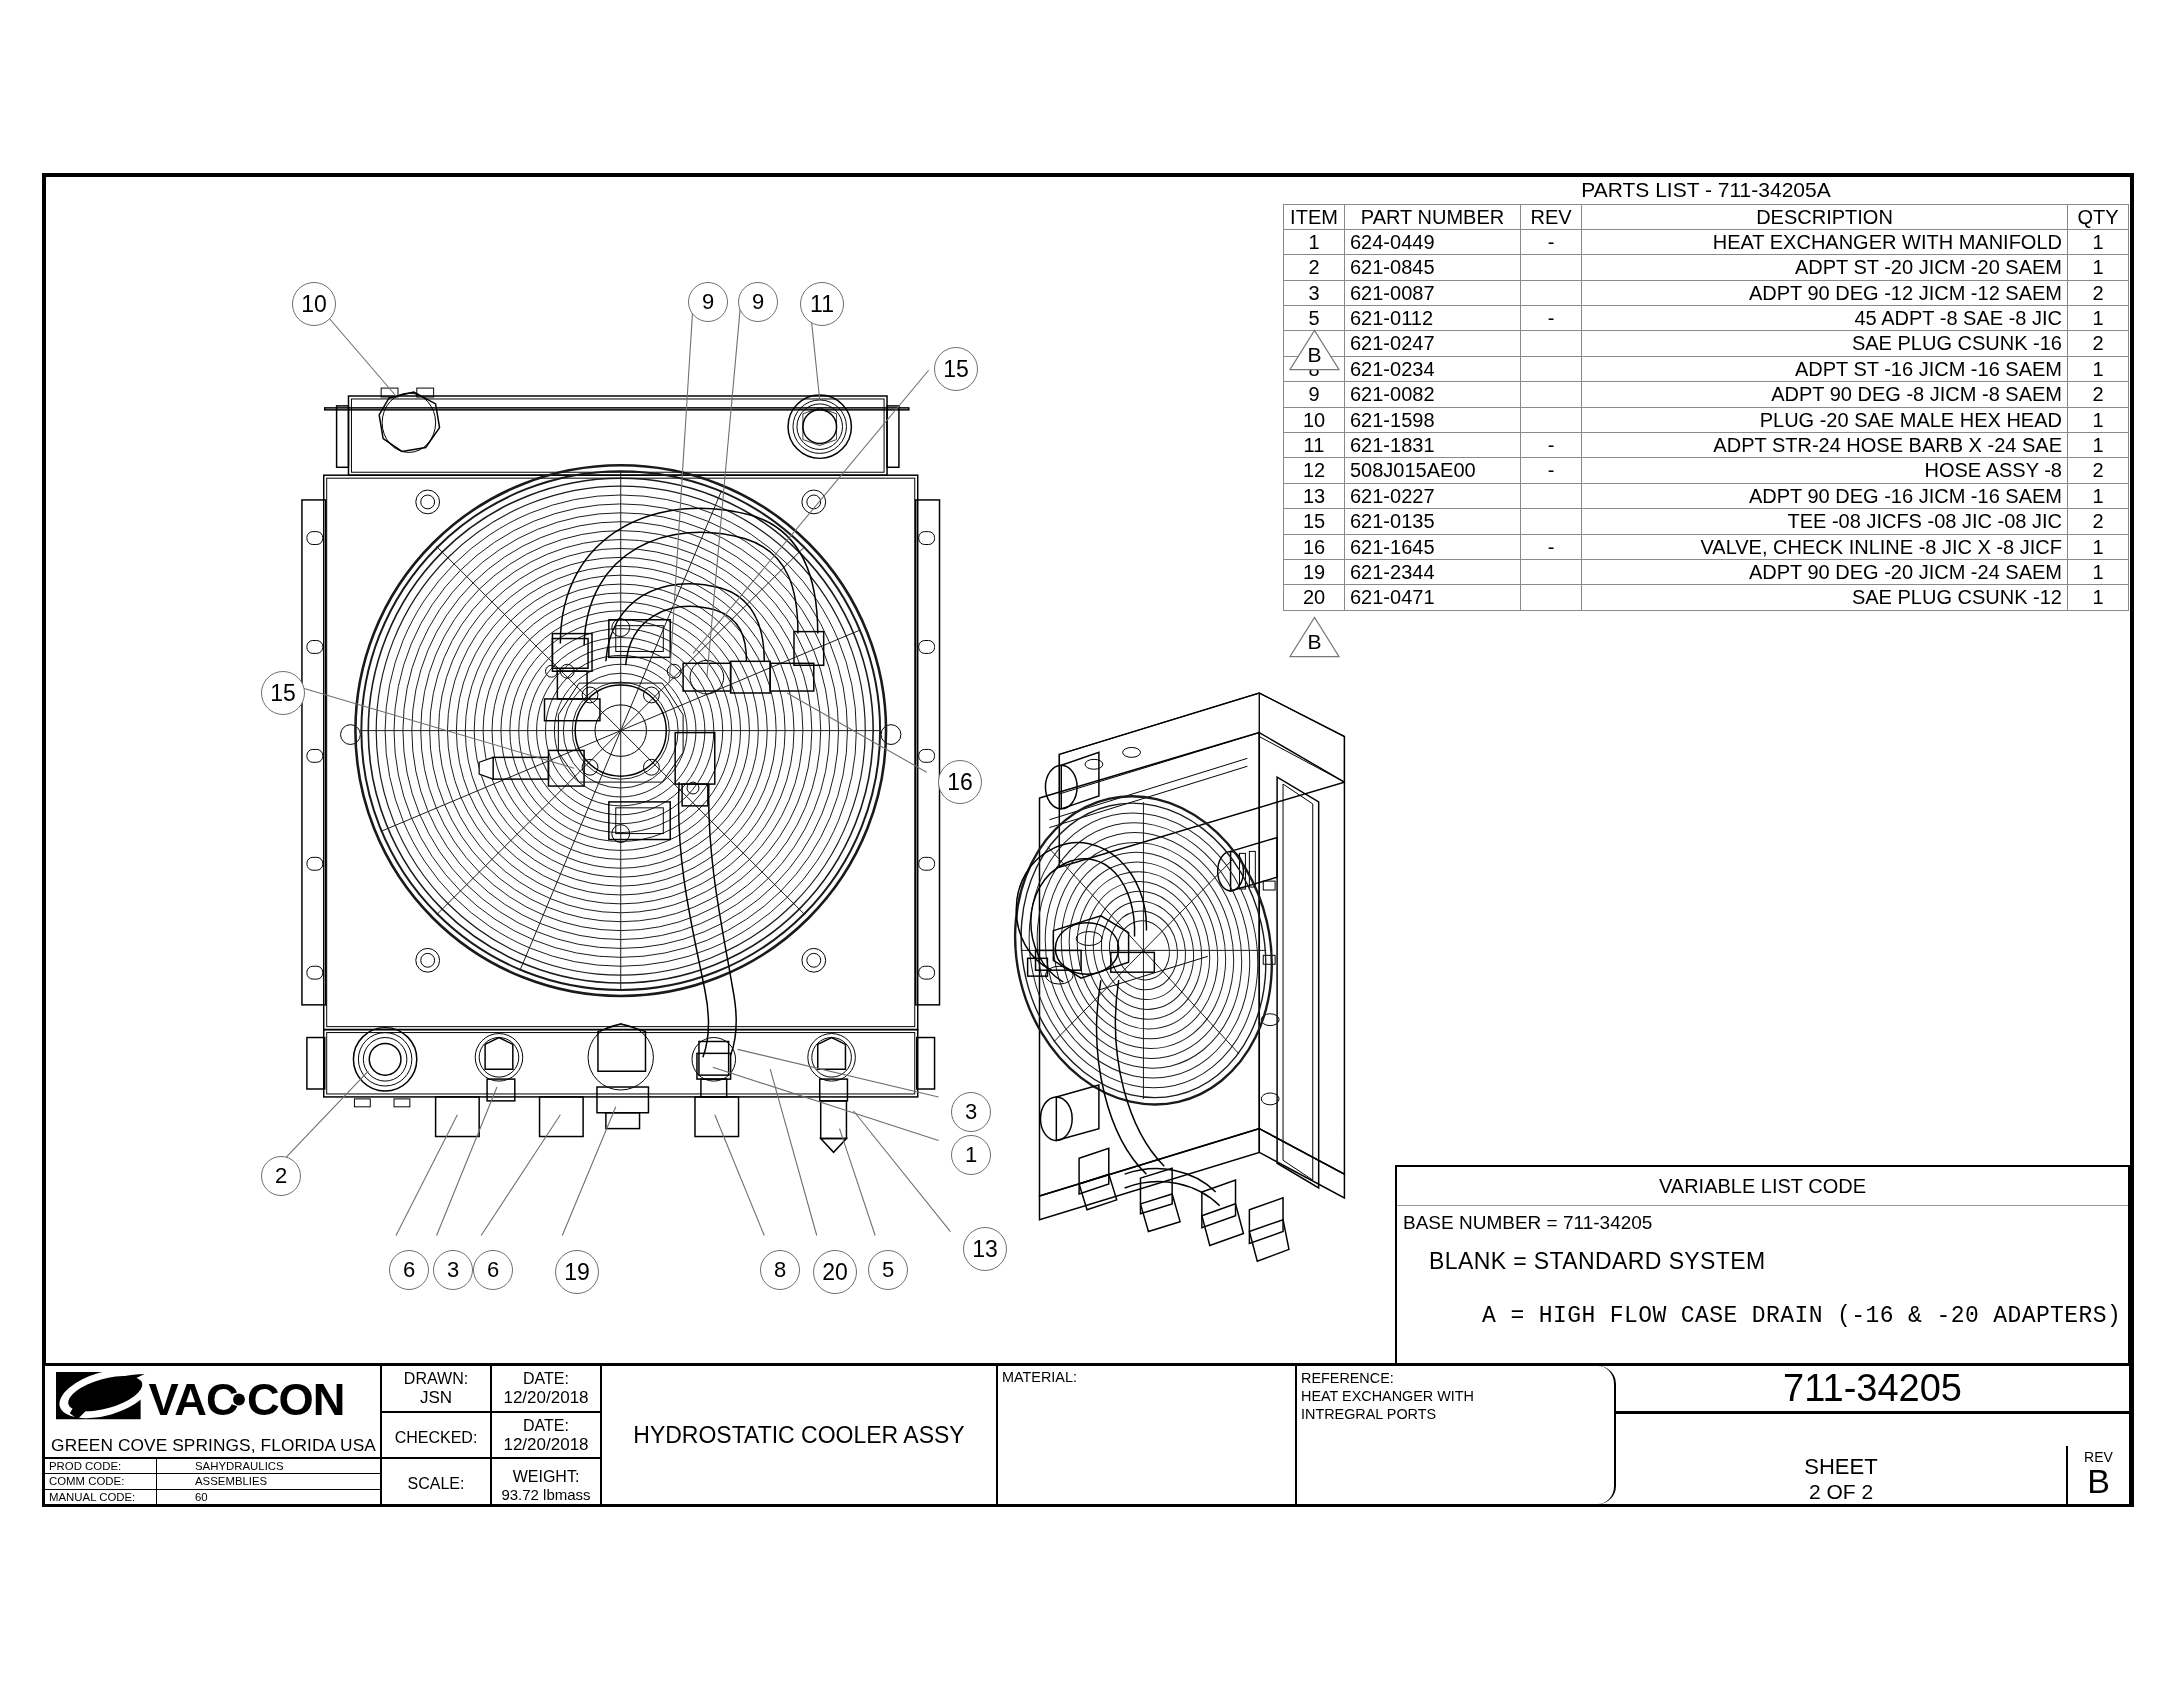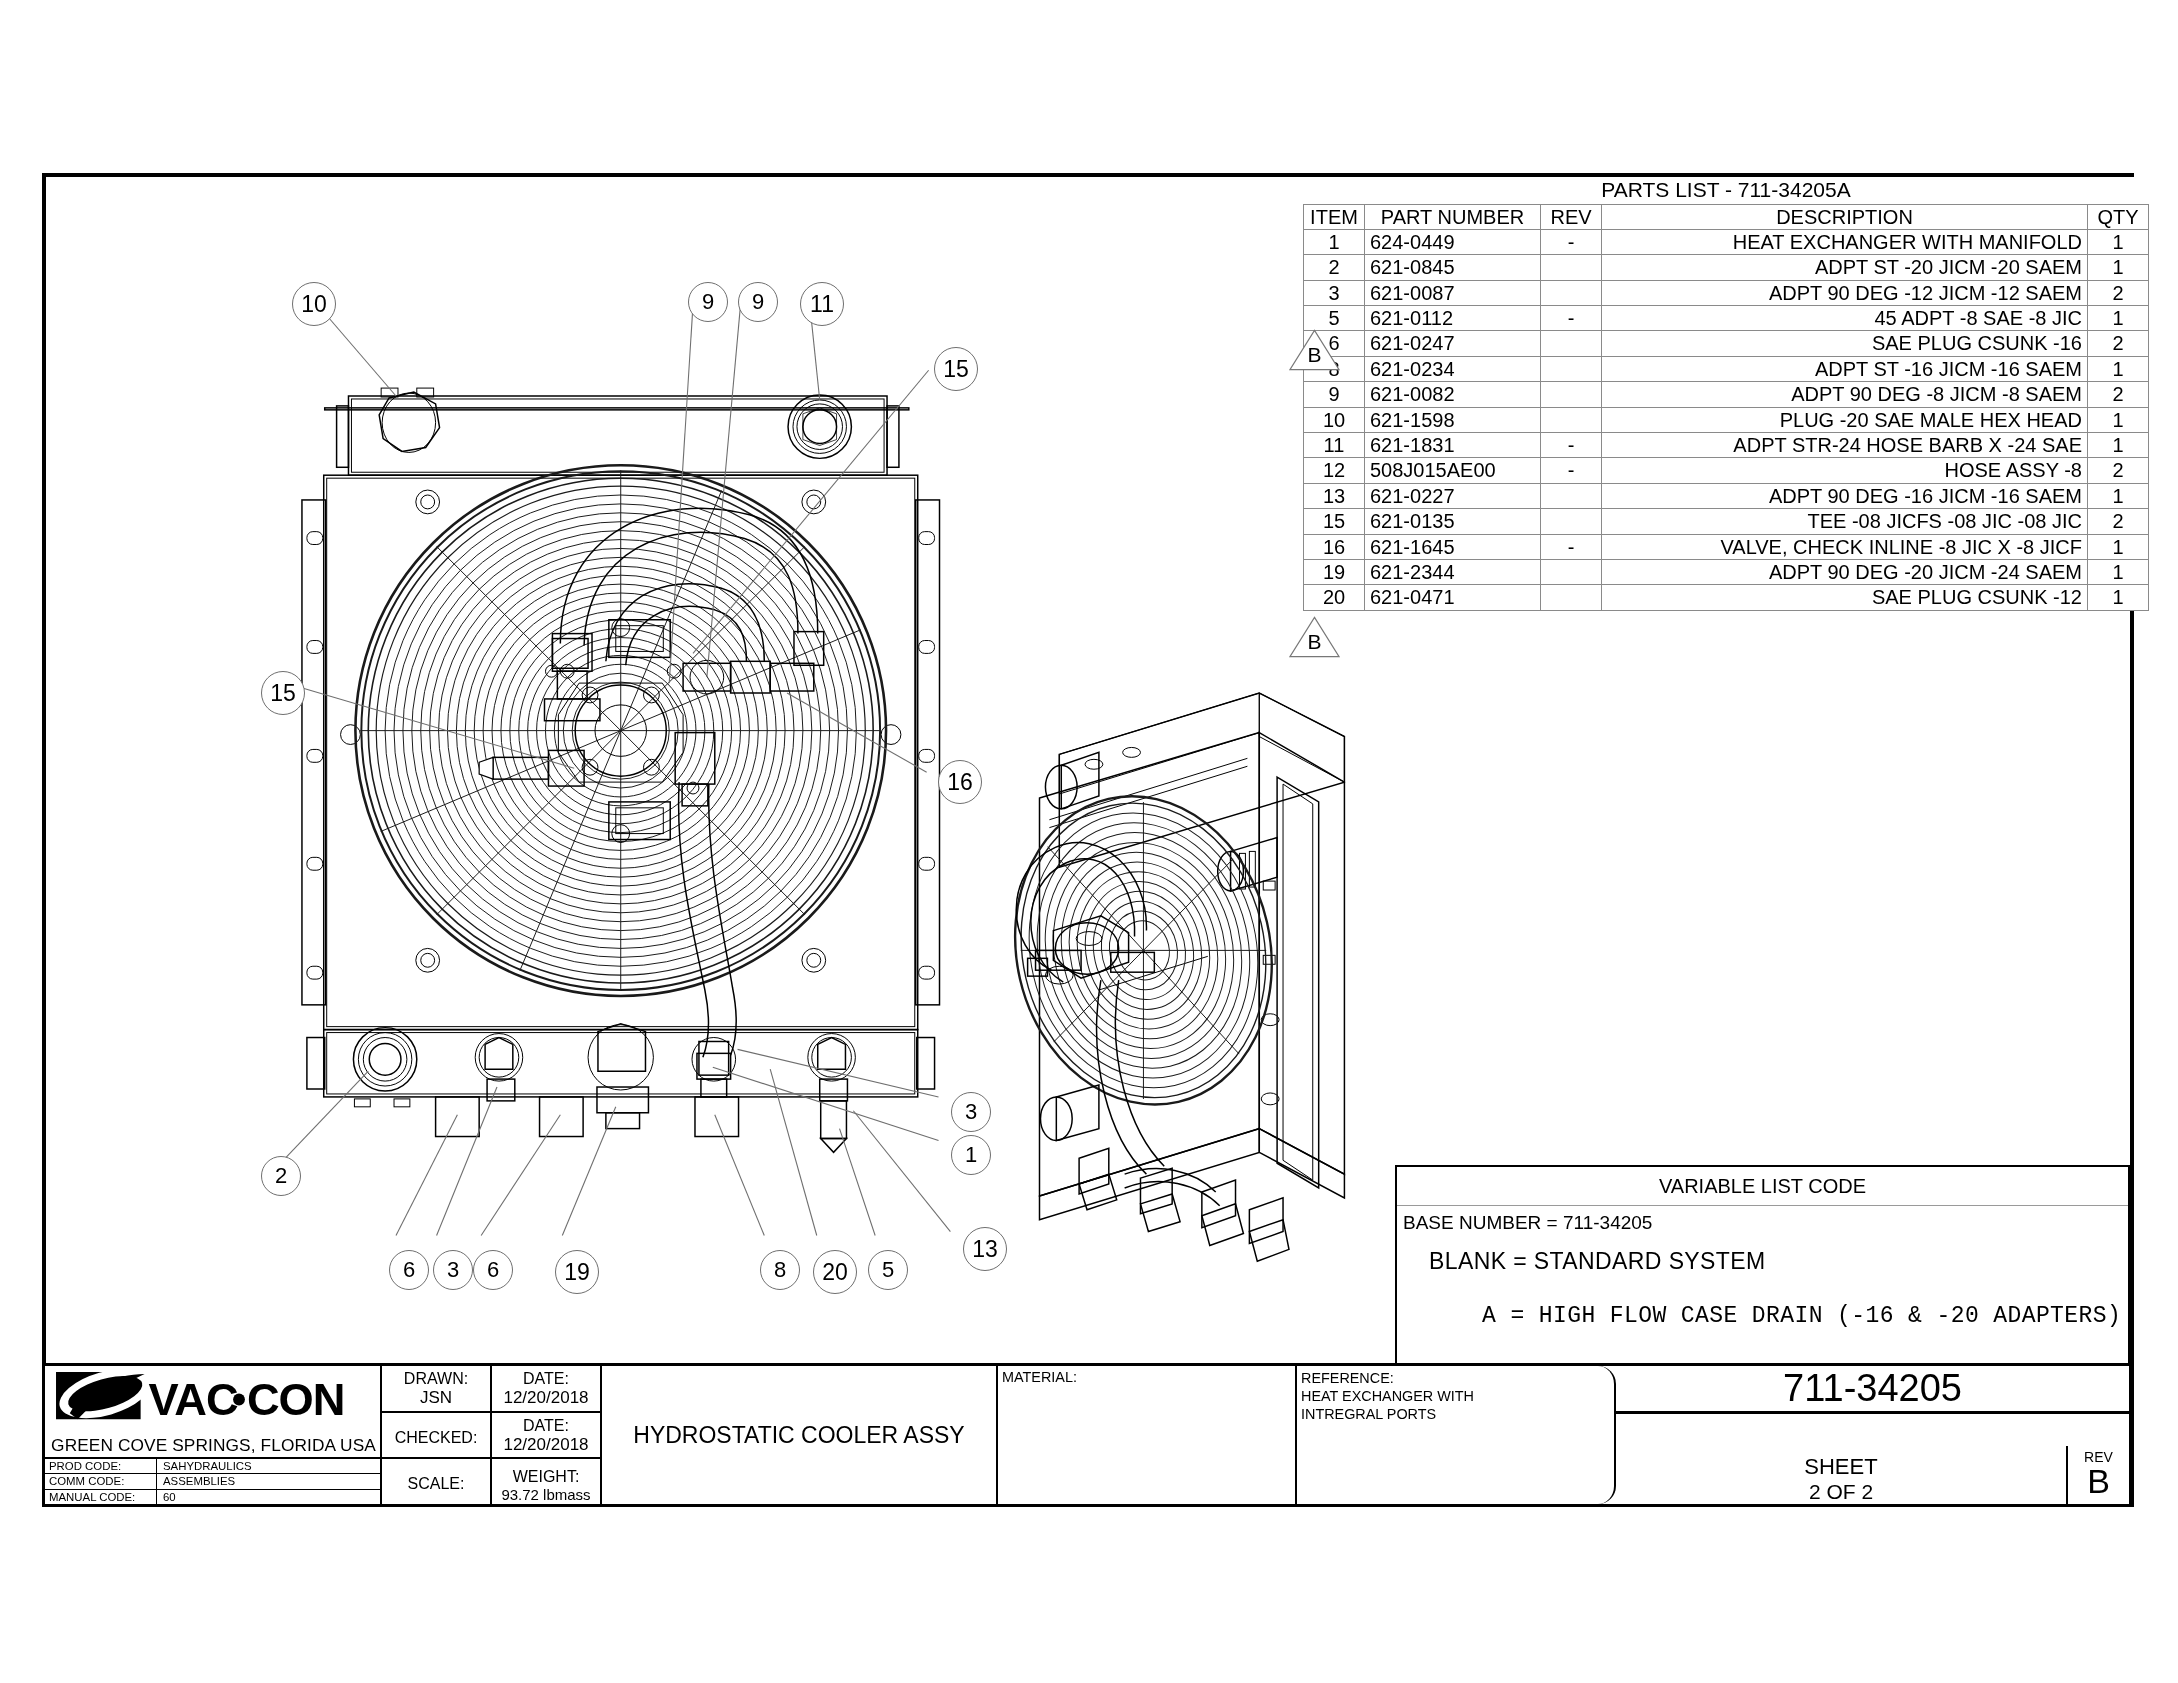--- a/index.html
+++ b/index.html
@@ -7,21 +7,21 @@
        font-family:"Liberation Sans","DejaVu Sans",sans-serif;color:#000;}
 
   .sheet{position:absolute;left:0;top:0;width:2178px;height:1683px;background:#fff;}
 
   
   .frame{position:absolute;left:42px;top:173px;width:2092px;height:1334px;
          border:4px solid #000;box-sizing:border-box;background:#fff;}
 
   
   .parts{position:absolute;left:1283px;top:177px;width:846px;
-         border-collapse:collapse;font-size:20px;background:#fff;margin-left:20px;}
+         border-collapse:collapse;font-size:20px;background:#fff;}
   .parts td,.parts th{border:1px solid #8a8a8a;padding:1px 5px;font-weight:normal;
        line-height:1.12;height:25px;box-sizing:border-box;}
   .parts .ttl{border-top:none;border-left:none;border-right:none;
        text-align:center;font-size:21px;height:27px;}
   .parts thead td{text-align:center;}
   .c-item{width:61px;text-align:center;}
   .c-pn{width:176px;text-align:left;}
   .c-rev{width:61px;text-align:center;}
   .c-desc{text-align:right;}
   .c-qty{width:61px;text-align:center;}
@@ -53,21 +53,21 @@
   .logo-top{height:91px;position:relative;overflow:hidden;}
   .logo-mark{position:absolute;left:8px;top:2px;width:313px;height:61px;}
   .logo-city{position:absolute;left:0;bottom:1px;width:337px;text-align:center;
      font-size:17.3px;letter-spacing:0.1px;}
   .codes{border-top:2px solid #000;flex:1;display:flex;flex-direction:column;}
   .coderow{flex:1;display:flex;border-bottom:1px solid #000;font-size:11.4px;
      align-items:center;}
   .coderow:last-child{border-bottom:none;}
   .coderow .k{width:107px;padding-left:4px;border-right:1px solid #000;
      align-self:stretch;display:flex;align-items:center;}
-  .coderow .v{padding-left:6px;}
+  .coderow .v{padding-left:6px;margin-left:32px;}
 
   .tb-drawn{width:220px;display:flex;flex-direction:column;}
   .tb-drawn .r{flex:1;border-bottom:2px solid #000;display:flex;}
   .tb-drawn .r:last-child{border-bottom:none;}
   .sub{flex:1;border-right:2px solid #000;text-align:center;font-size:16px;
      padding-top:4px;box-sizing:border-box;}
   .sub:last-child{border-right:none;}
   .sub b{display:block;font-weight:normal;}
   .sub .val{font-size:17px;}
 

